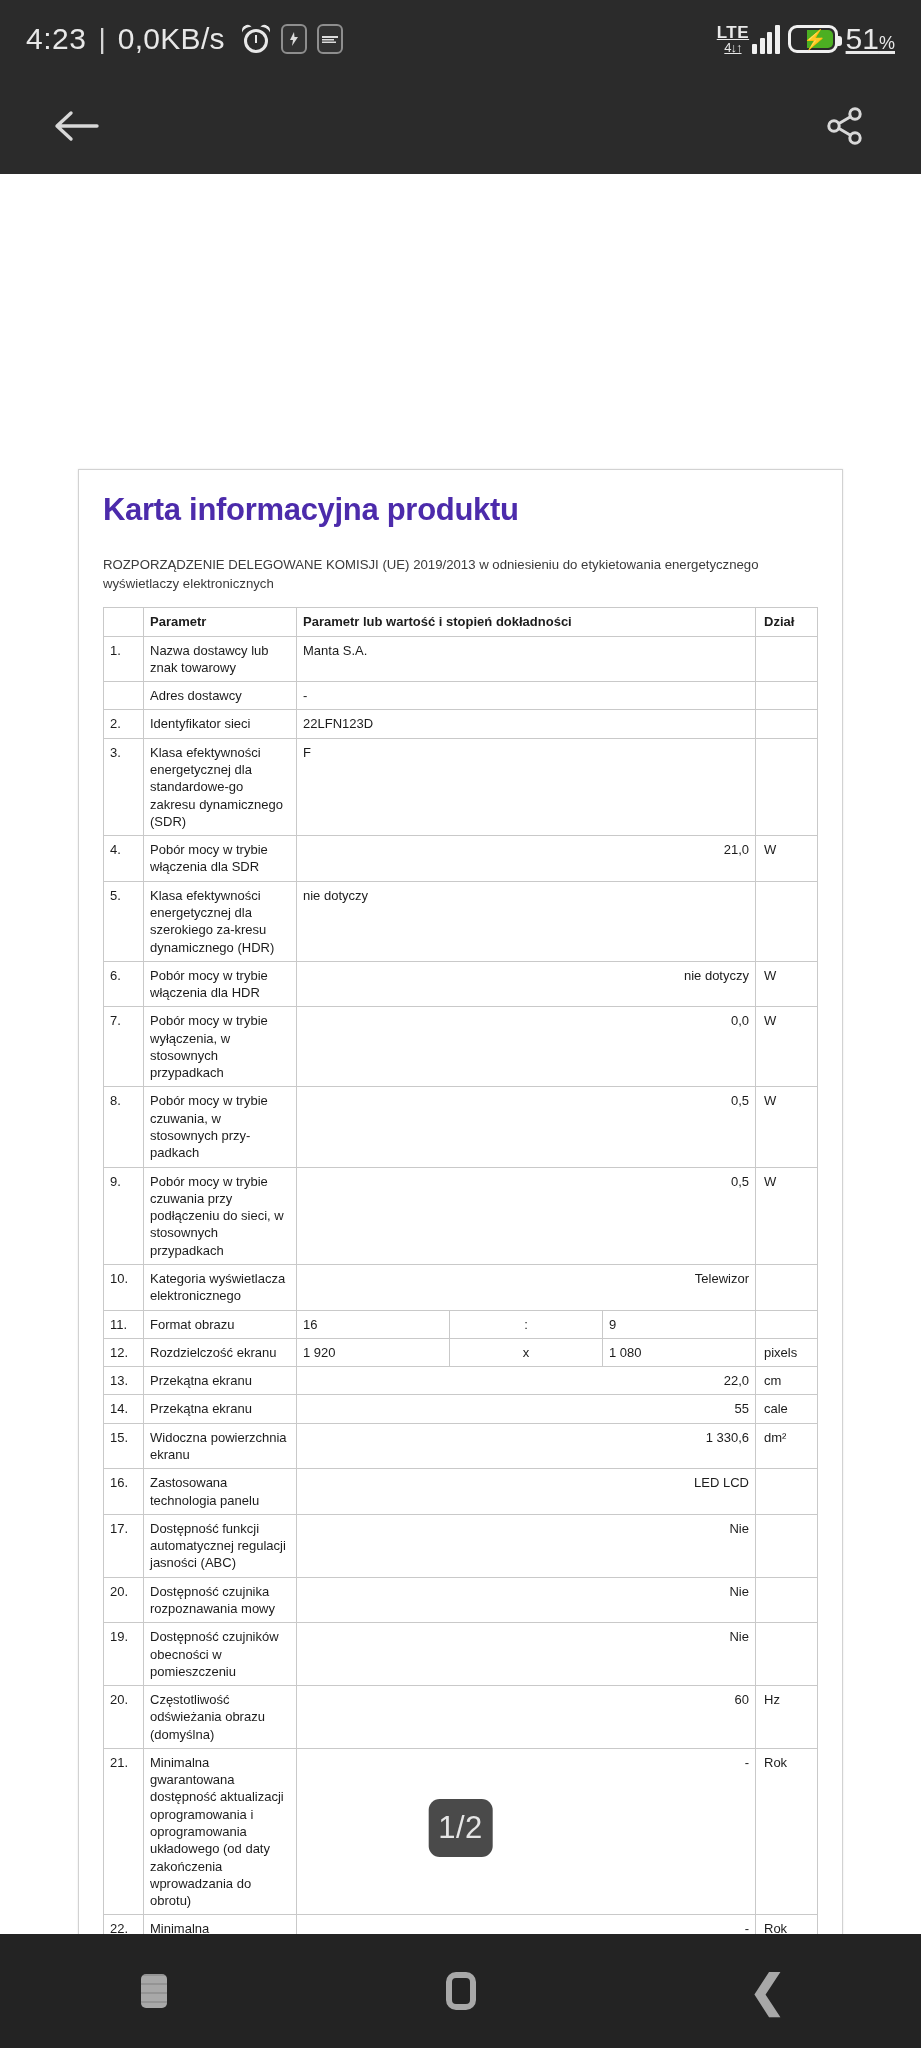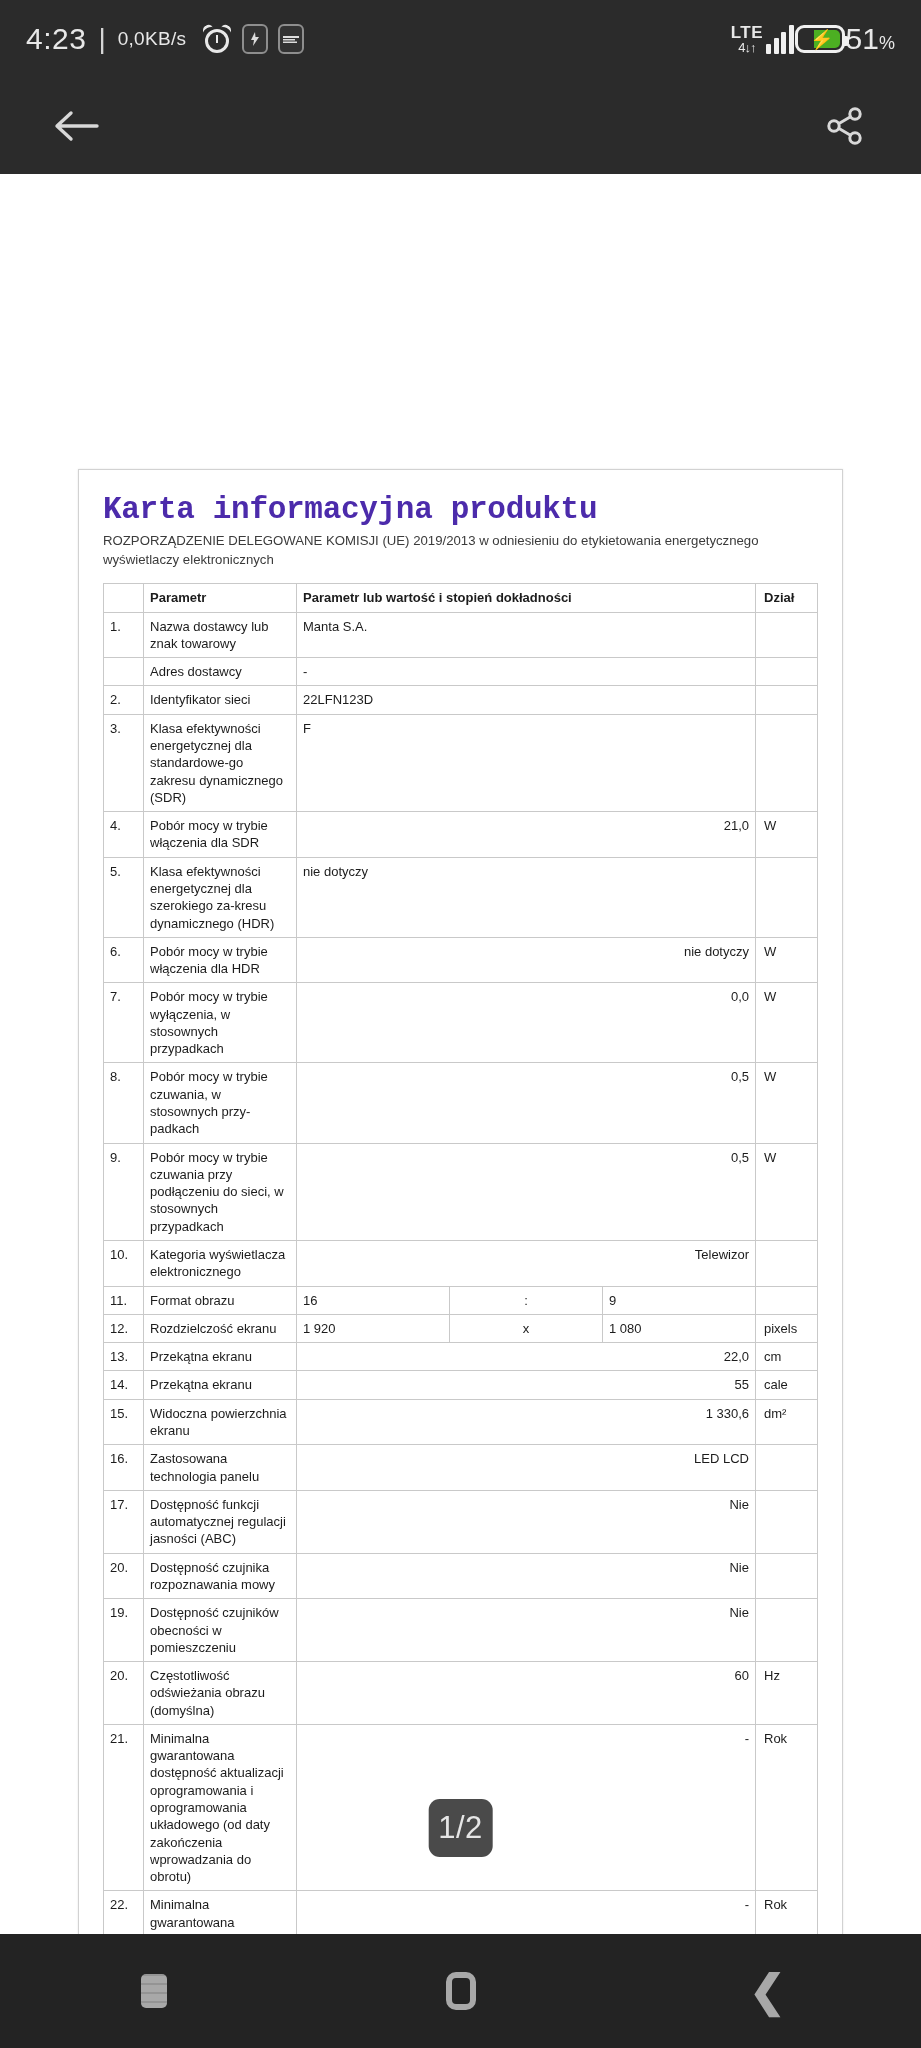--- a/index.html
+++ b/index.html
@@ -14,42 +14,42 @@
   
   .statusbar{
     position:absolute; left:0; top:0; width:921px; height:78px;
     background:#2b2b2b; color:#e8e8e8;
     display:flex; align-items:center; justify-content:space-between;
     padding:0 26px;
   }
   .sb-left{ display:flex; align-items:center; gap:10px; }
   .sb-clock{ font-size:30px; letter-spacing:.5px; font-weight:400; }
   .sb-sep{ font-size:28px; opacity:.9; padding:0 2px;}
-  .sb-net{ font-size:19px; letter-spacing:.3px; }
+  .sb-net{ font-size:30px; letter-spacing:.3px; }
   .alarm-icon{ width:30px; height:30px; position:relative; display:inline-block; margin-left:6px;}
   .alarm-icon .bell{
     position:absolute; left:3px; top:5px; width:24px; height:24px;
     border:3px solid #e8e8e8; border-radius:50%;
   }
   .alarm-icon .hand{
     position:absolute; left:14px; top:11px; width:2px; height:8px; background:#e8e8e8;
   }
   .alarm-icon .ear1, .alarm-icon .ear2{
     position:absolute; top:1px; width:11px; height:7px;
     border-top:3px solid #e8e8e8; border-radius:6px 6px 0 0;
   }
   .alarm-icon .ear1{ left:0px; transform:rotate(-28deg);}
   .alarm-icon .ear2{ right:0px; transform:rotate(28deg);}
   .mini-badge{
     width:26px; height:30px; border:2px solid #8e8e8e; border-radius:6px;
     background:#323232; display:flex; align-items:center; justify-content:center;
     font-size:8px; color:#dcdcdc; overflow:hidden; line-height:1;
   }
   .mini-badge.b2{ font-size:7px; letter-spacing:-.5px;}
-  .sb-right{ display:flex; align-items:center; gap:1px; }
+  .sb-right{ display:flex; align-items:center; gap:8px;text-decoration:underline; }
   .lte-wrap{ display:flex; align-items:flex-end; gap:3px; }
   .lte-txt{ display:flex; flex-direction:column; align-items:center; line-height:1;}
   .lte-txt b{ font-size:17px; font-weight:700; letter-spacing:.5px;}
   .lte-txt i{ font-size:13px; font-style:normal; letter-spacing:-1px;}
   .bars{ display:flex; align-items:flex-end; gap:2.5px; height:30px;}
   .bars span{ width:5px; background:#f0f0f0; border-radius:1px;}
   .bars span:nth-child(1){height:10px}
   .bars span:nth-child(2){height:16px}
   .bars span:nth-child(3){height:22px}
   .bars span:nth-child(4){height:29px}
@@ -82,21 +82,21 @@
   }
   .page{
     position:absolute; left:78px; top:295px; width:765px;
     background:#fff;
     border:1px solid #d2d2d2;
     box-shadow:0 0 2px rgba(0,0,0,.10);
     padding:22px 24px 18px 24px;
   }
   .doc-title{
     color:#4c2bab; font-size:31px; font-weight:700; letter-spacing:-.3px;
-    margin-bottom:4px; font-family:Liberation Mono, monospace;
+    margin-bottom:27px; font-family:Liberation Sans, sans-serif;
   }
   .doc-sub{
     color:#3b3b3b; font-size:13.2px; line-height:1.45; margin-bottom:14px; max-width:690px;
   }
 
   table.spec{ width:100%; border-collapse:collapse; table-layout:fixed; }
   table.spec td, table.spec th{
     border:1px solid #c9c9c9; font-size:13px; color:#1c1c1c;
     padding:5px 6px; vertical-align:top; line-height:1.33; text-align:left; font-weight:400;
   }

